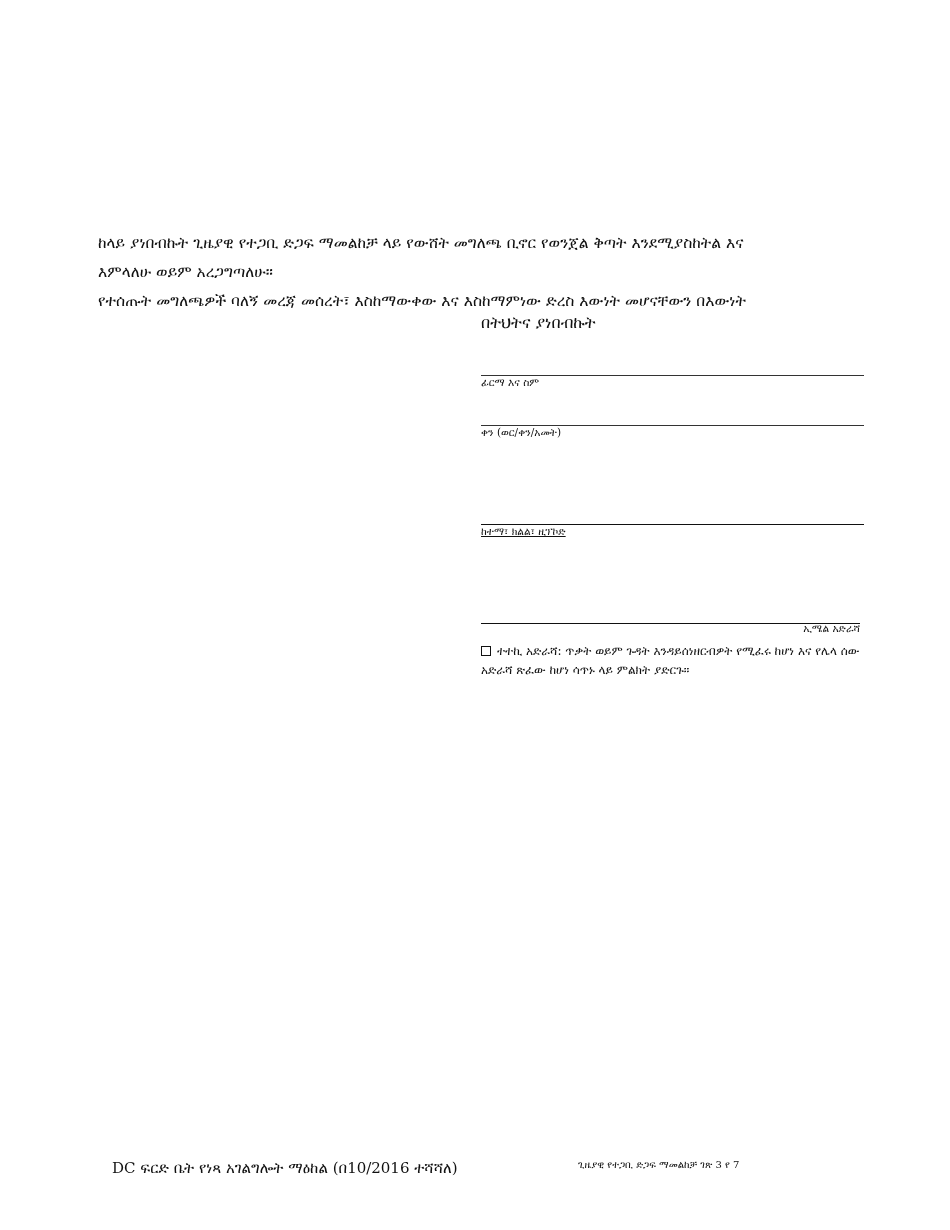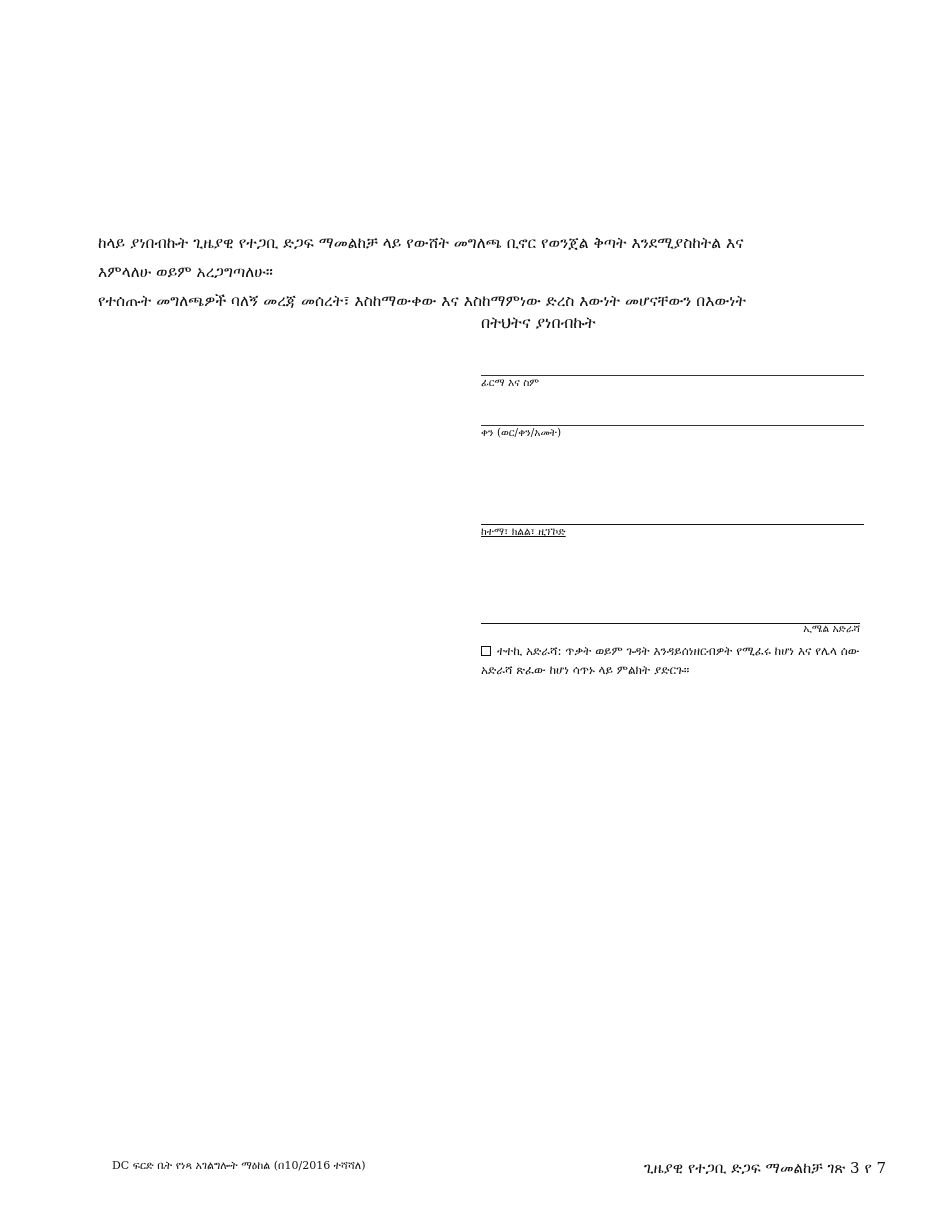--- a/index.html
+++ b/index.html
@@ -75,28 +75,28 @@
       border: 1.5px solid #111111;
       vertical-align: -1px;
       margin-right: 6px;
       box-sizing: border-box;
       cursor: pointer;
     }
     .footer-left {
       position: absolute;
       left: 112px;
       top: 1159px;
-      font-size: 11px;
+      font-size: 15px;
       white-space: nowrap;
     }
     .footer-right {
       position: absolute;
-      left: 644px;
+      left: 578px;
       top: 1159px;
-      font-size: 15px;
+      font-size: 10px;
       white-space: nowrap;
     }
   </style>
 </head>
 <body>
 
 <div class="page">
 
   <p class="declaration">
     <span>ከላይ ያነበብኩት ጊዜያዊ የተጋቢ ድጋፍ ማመልከቻ ላይ የውሸት መግለጫ ቢኖር የወንጀል ቅጣት እንደሚያስከትል እና</span>

